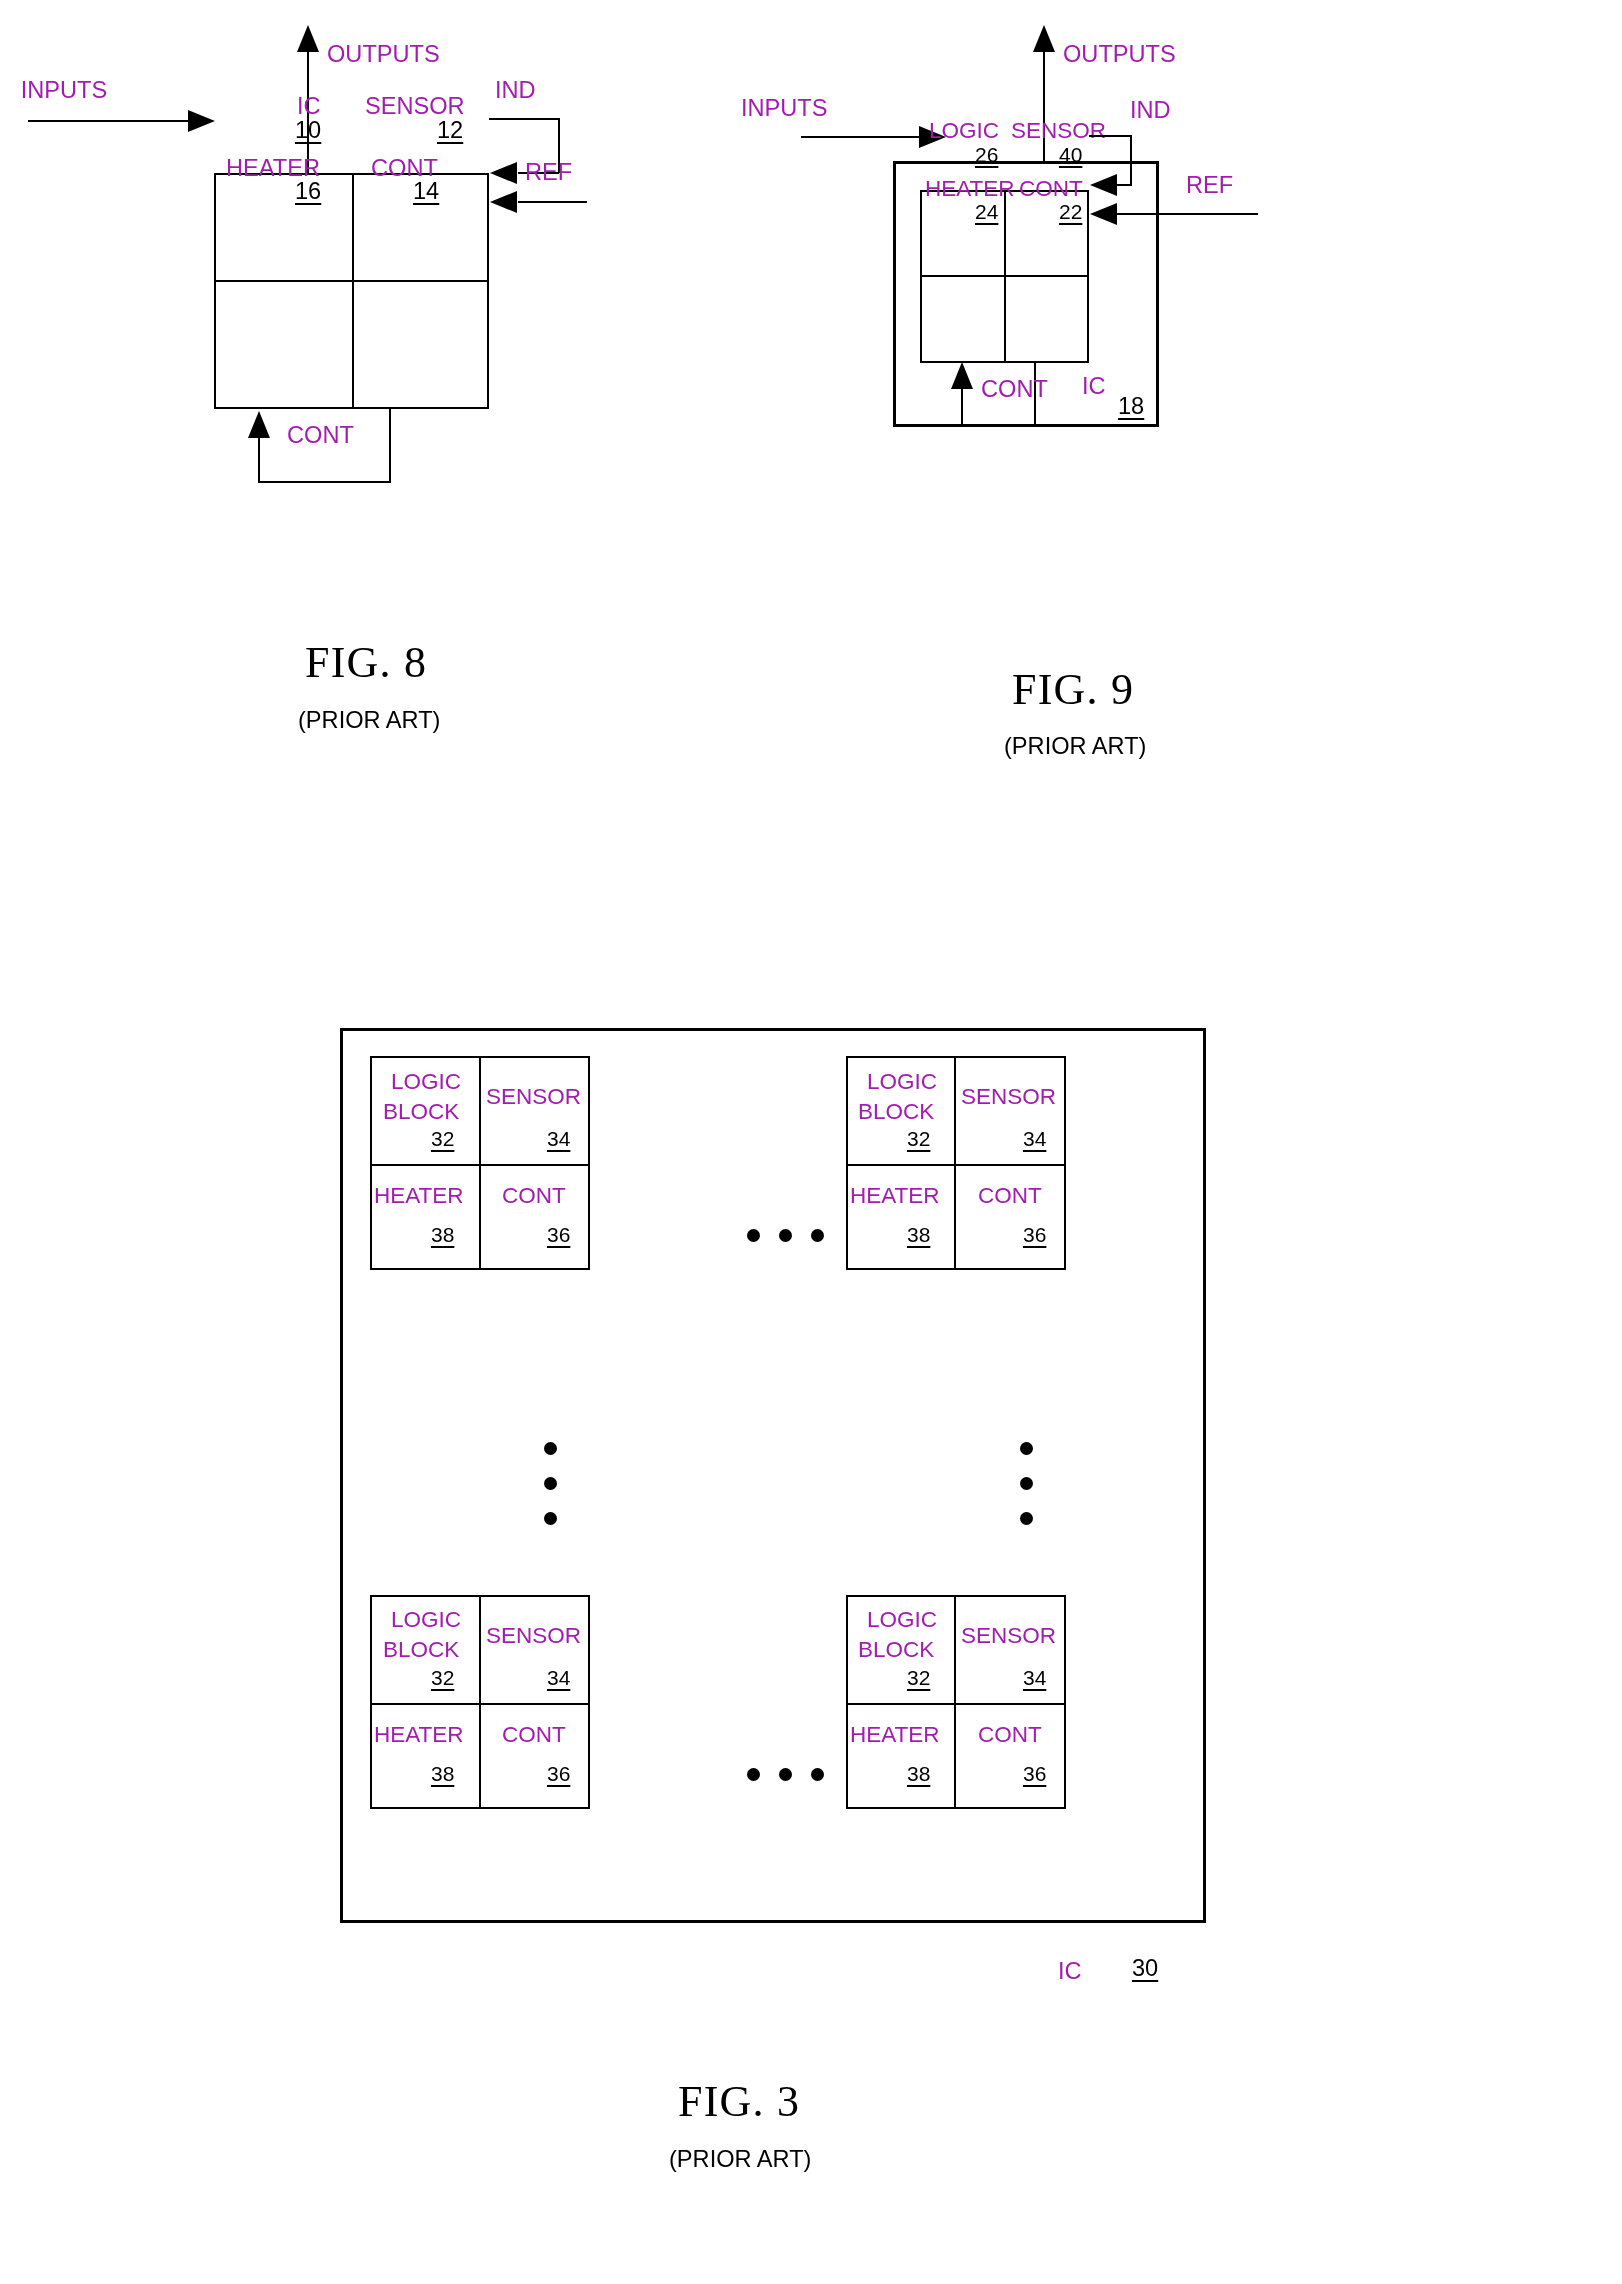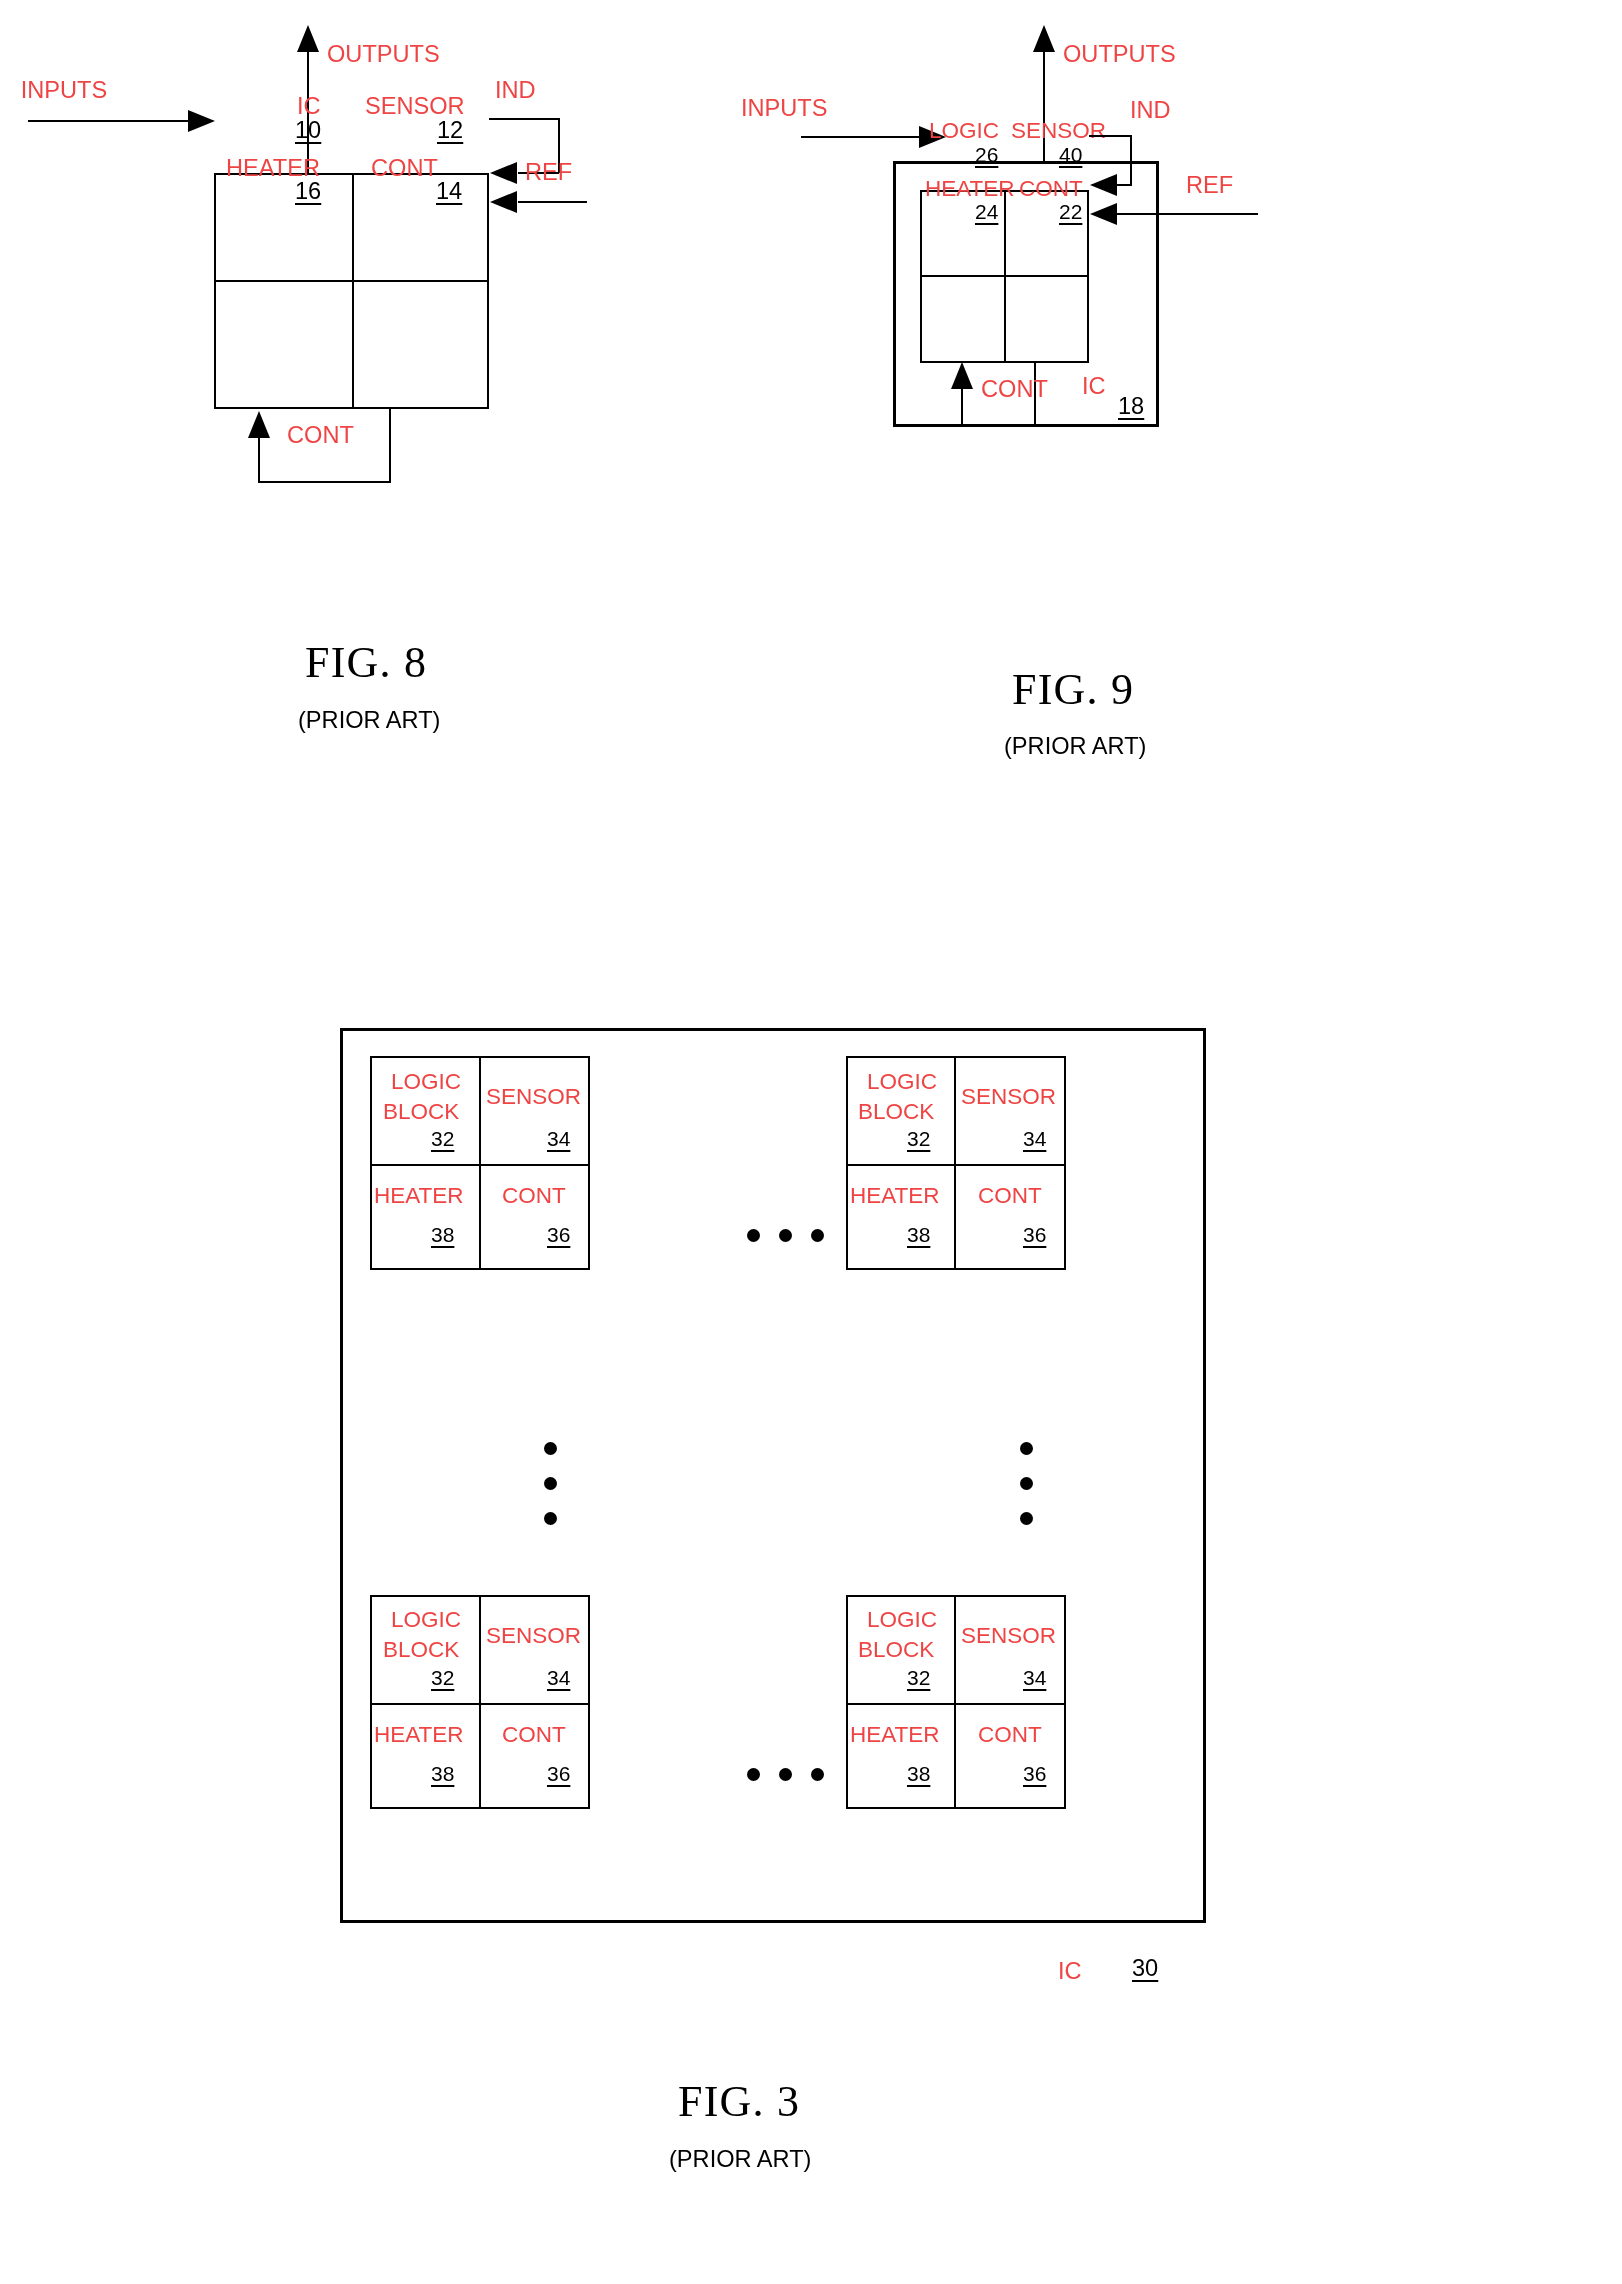--- a/index.html
+++ b/index.html
@@ -7,21 +7,21 @@
   .stage{position:absolute;left:0;top:0;width:1623px;height:2284px;}
 
   
   .box{position:absolute;border:2.4px solid #000;box-sizing:border-box;background:transparent;}
   .box-thick{position:absolute;border:3.5px solid #000;box-sizing:border-box;background:transparent;}
   .vline{position:absolute;background:#000;width:2.4px;}
   .hline{position:absolute;background:#000;height:2.4px;}
   .vline-thin{position:absolute;background:#000;width:1.8px;}
   .hline-thin{position:absolute;background:#000;height:1.8px;}
 
-  .lbl{position:absolute;white-space:nowrap;font-family:"Liberation Sans",sans-serif;color:#ef4444;line-height:1;}
+  .lbl{position:absolute;white-space:nowrap;font-family:"Liberation Sans",sans-serif;color:#a21caf;line-height:1;}
   .lbl-28{font-size:22.5px;}
   .lbl-30{font-size:23.6px;}
   .num{position:absolute;white-space:nowrap;font-size:23.6px;font-family:"Liberation Sans",sans-serif;
         text-decoration:underline;text-underline-offset:3.5px;text-decoration-thickness:2.4px;line-height:1;}
   .num-sm{font-size:21px;}
 
   
   .figcap{position:absolute;white-space:nowrap;font-family:"Liberation Serif",serif;font-size:44px;
           letter-spacing:1.2px;line-height:1;}
   .figsub{position:absolute;white-space:nowrap;font-family:"Liberation Sans",sans-serif;font-size:23.6px;line-height:1;}
@@ -52,21 +52,21 @@
     <div class="vline" style="left:352px;top:173px;height:236px;"></div>
     <div class="hline" style="left:214px;top:280px;width:275px;"></div>
 
     <div class="lbl lbl-30" style="left:297px;top:95px;">IC</div>
     <div class="num" style="left:295px;top:119px;">10</div>
     <div class="lbl lbl-30" style="left:365px;top:95px;">SENSOR</div>
     <div class="num" style="left:437px;top:119px;">12</div>
     <div class="lbl lbl-30" style="left:226px;top:157px;">HEATER</div>
     <div class="num" style="left:295px;top:180px;">16</div>
     <div class="lbl lbl-30" style="left:371px;top:157px;">CONT</div>
-    <div class="num" style="left:436px;top:180px;">14</div>
+    <div class="num" style="left:413px;top:180px;">14</div>
 
     <div class="lbl lbl-30" style="left:495px;top:79px;">IND</div>
     <div class="hline-thin" style="left:489px;top:118px;width:71px;"></div>
     <div class="vline-thin" style="left:558px;top:118px;height:55px;"></div>
     <div class="hline-thin" style="left:518px;top:172px;width:41px;"></div>
     <div class="arr-left" style="left:490px;top:162px;"></div>
 
     <div class="lbl lbl-30" style="left:525px;top:161px;">REF</div>
     <div class="hline-thin" style="left:518px;top:201px;width:69px;"></div>
     <div class="arr-left" style="left:490px;top:191px;"></div>

